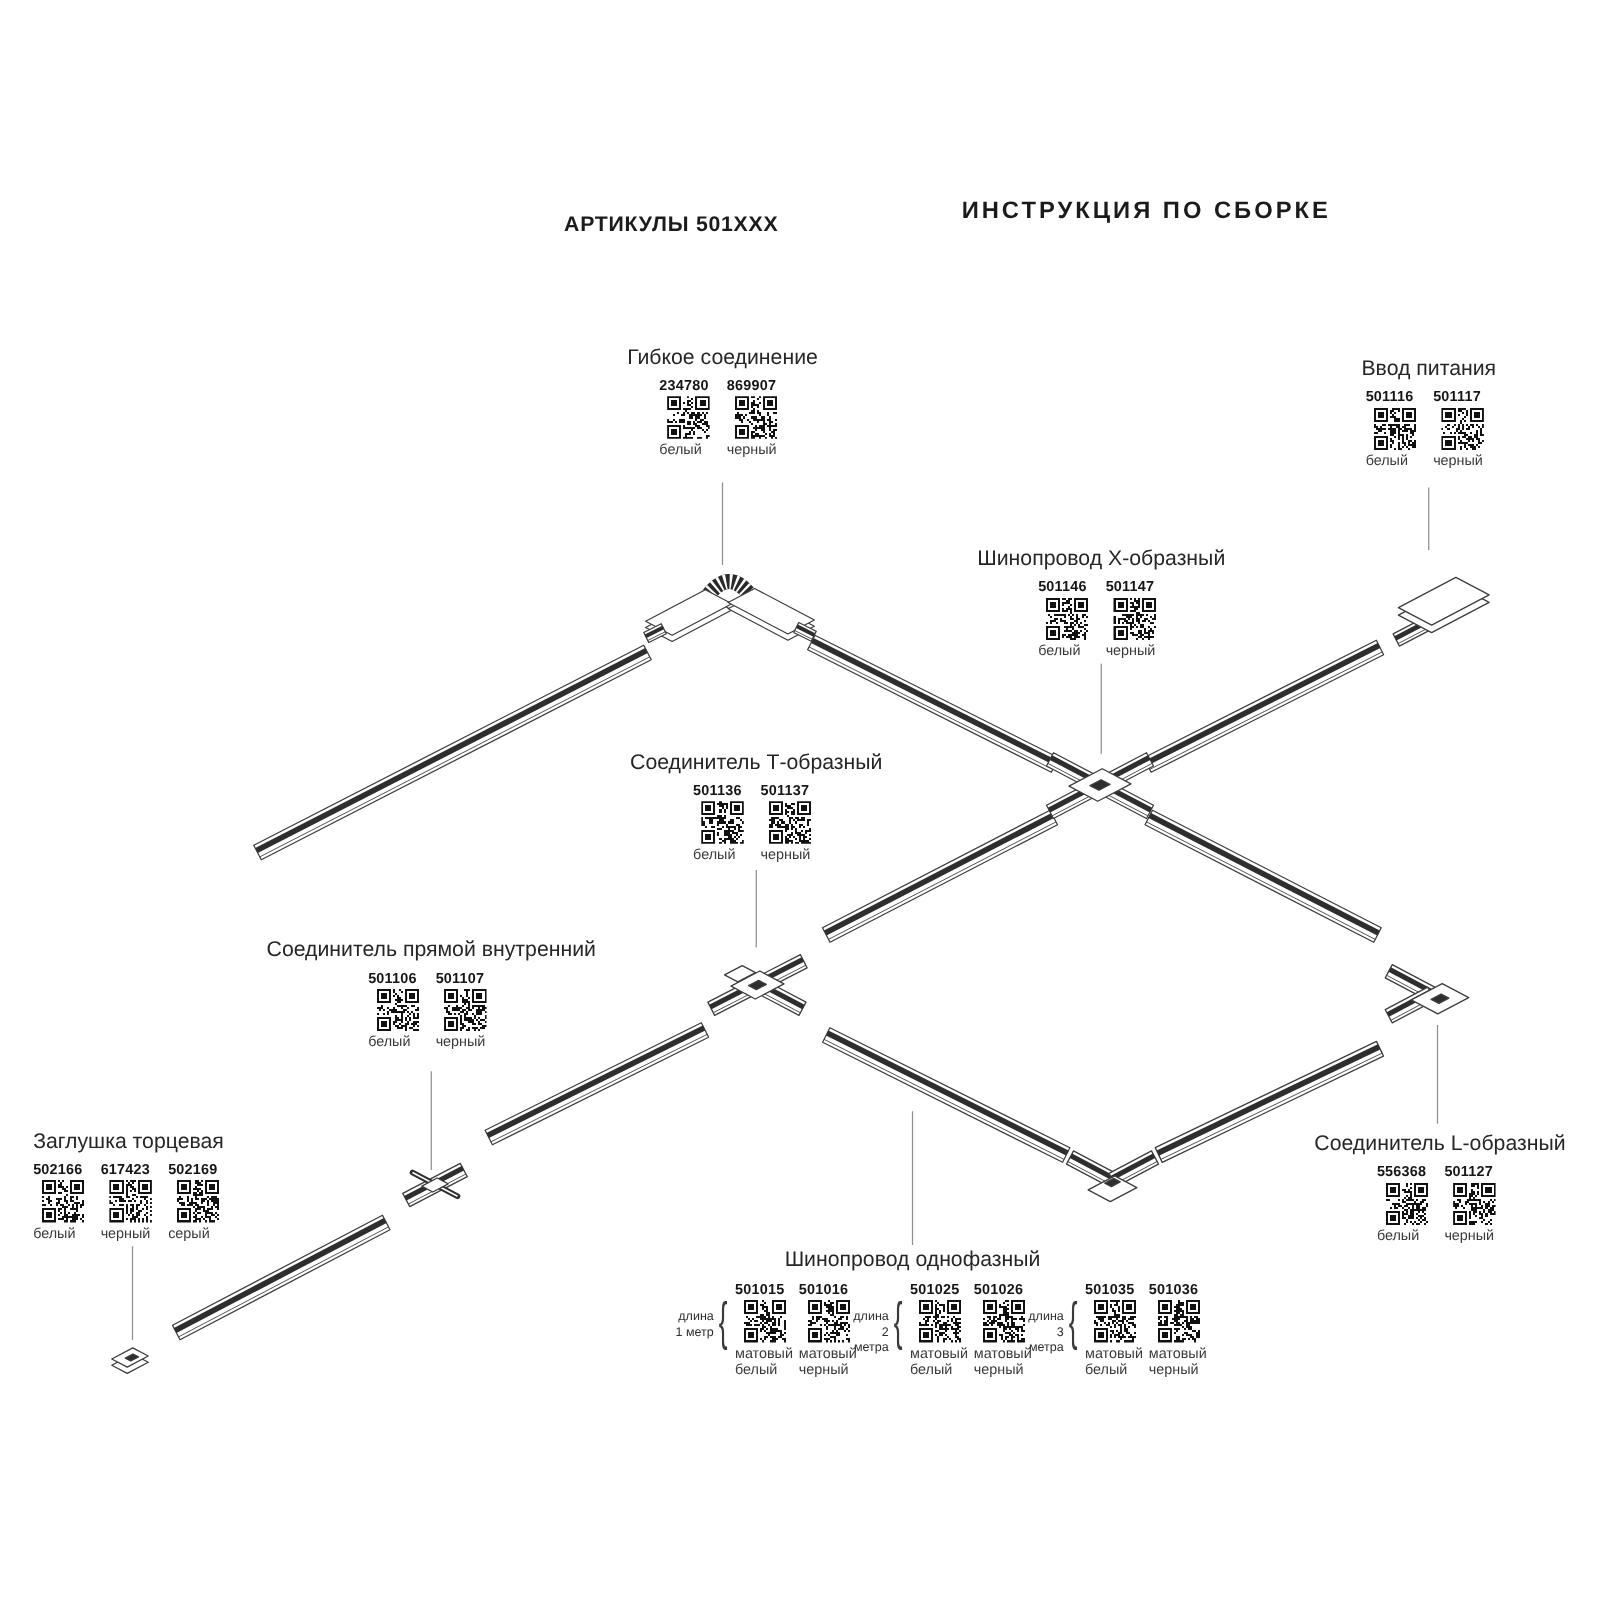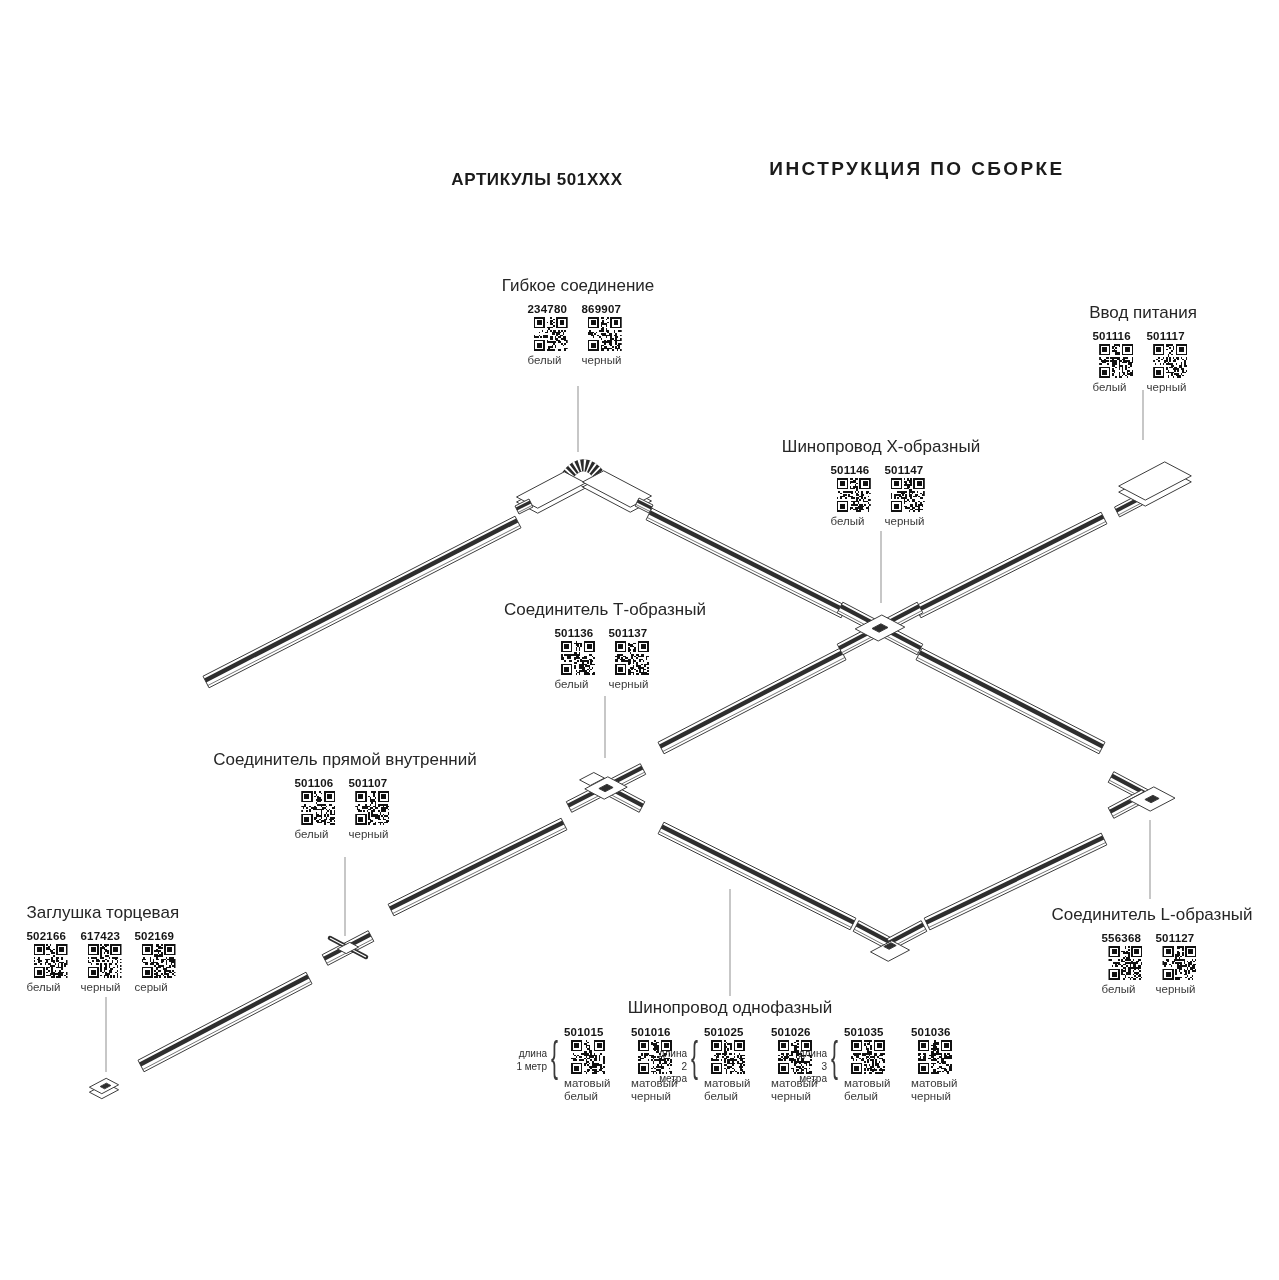--- a/index.html
+++ b/index.html
@@ -24,23 +24,23 @@
   .variants{display:flex;justify-content:center;gap:7px;}
   .variant{width:47px;}
   .code{font-size:11.5px;font-weight:bold;color:#161616;margin-bottom:2px;white-space:nowrap;letter-spacing:.2px;}
   .qr{width:34px;height:34px;margin:0 auto;background:#fff;}
   .vlabel{font-size:11.5px;color:#3a3a3a;margin-top:3px;white-space:pre-line;line-height:1.15;}
   .track-title{
     position:absolute;left:730px;top:998px;transform:translateX(-50%);
     font-size:17px;color:#262626;white-space:nowrap;z-index:2;
   }
   .tgroup{position:absolute;display:flex;align-items:flex-start;z-index:2;}
-  .len-label{font-size:10px;color:#2e2e2e;text-align:right;white-space:pre-line;line-height:1.25;margin-top:22px;width:36px;}
+  .len-label{font-size:10px;color:#2e2e2e;text-align:right;white-space:pre-line;line-height:1.25;margin-top:22px;width:36px;margin-left:24px;}
   .brace{font-size:42px;font-weight:100;color:#3a3a3a;line-height:.9;margin-top:12px;width:15px;transform:scaleX(.5);text-align:center;}
-  .tvars{display:flex;gap:20px;margin-left:2px;}
+  .tvars{display:flex;gap:4px;margin-left:2px;}
 </style>
 </head>
 <body>
 
 <div id="stage">
 
   <svg id="diagram" width="1279" height="1280" viewBox="0 0 1279 1280">
       <g>
         <polygon points="521.0,527.8 209.0,687.8 203.0,676.2 515.0,516.2" fill="#ffffff" stroke="#3d3d3d" stroke-width="1" stroke-linejoin="round"></polygon>
         <polygon points="518.2,522.4 206.2,682.4 204.2,678.4 516.2,518.4" fill="#2e2e2e"></polygon>
@@ -416,21 +416,21 @@
               <rect x="16" y="2" width="3" height="3" fill="#111"></rect>
               <rect x="0" y="14" width="7" height="7" fill="#111"></rect>
               <rect x="1" y="15" width="5" height="5" fill="#fff"></rect>
               <rect x="2" y="16" width="3" height="3" fill="#111"></rect>
             </svg></div>
         <div class="vlabel">черный</div>
       </div>
     </div>
   </div>
 
-  <div class="comp" style="left:1143px;top:303px;">
+  <div class="comp" style="left:1143px;top:285px;">
     <div class="comp-title">Ввод питания</div>
     <div class="variants">
       <div class="variant">
         <div class="code">501116</div>
         <div class="qr"><svg viewBox="0 0 21 21" width="34" height="34" shape-rendering="crispEdges">
               <rect width="21" height="21" fill="#fff"></rect>
               <g fill="#111">
                 <rect x="9" y="0" width="1" height="1"></rect>
                 <rect x="10" y="0" width="1" height="1"></rect>
                 <rect x="11" y="0" width="1" height="1"></rect>

